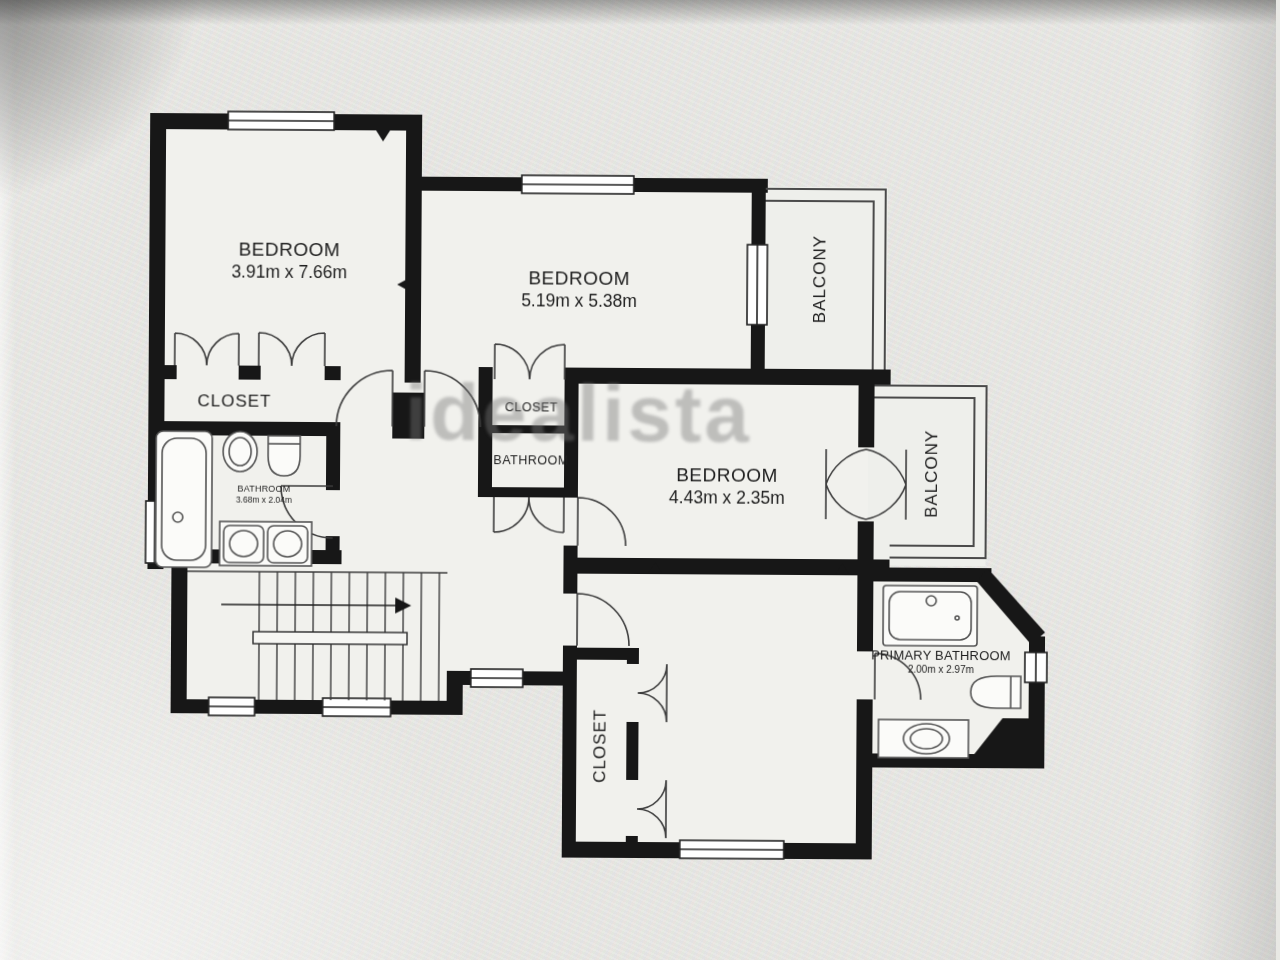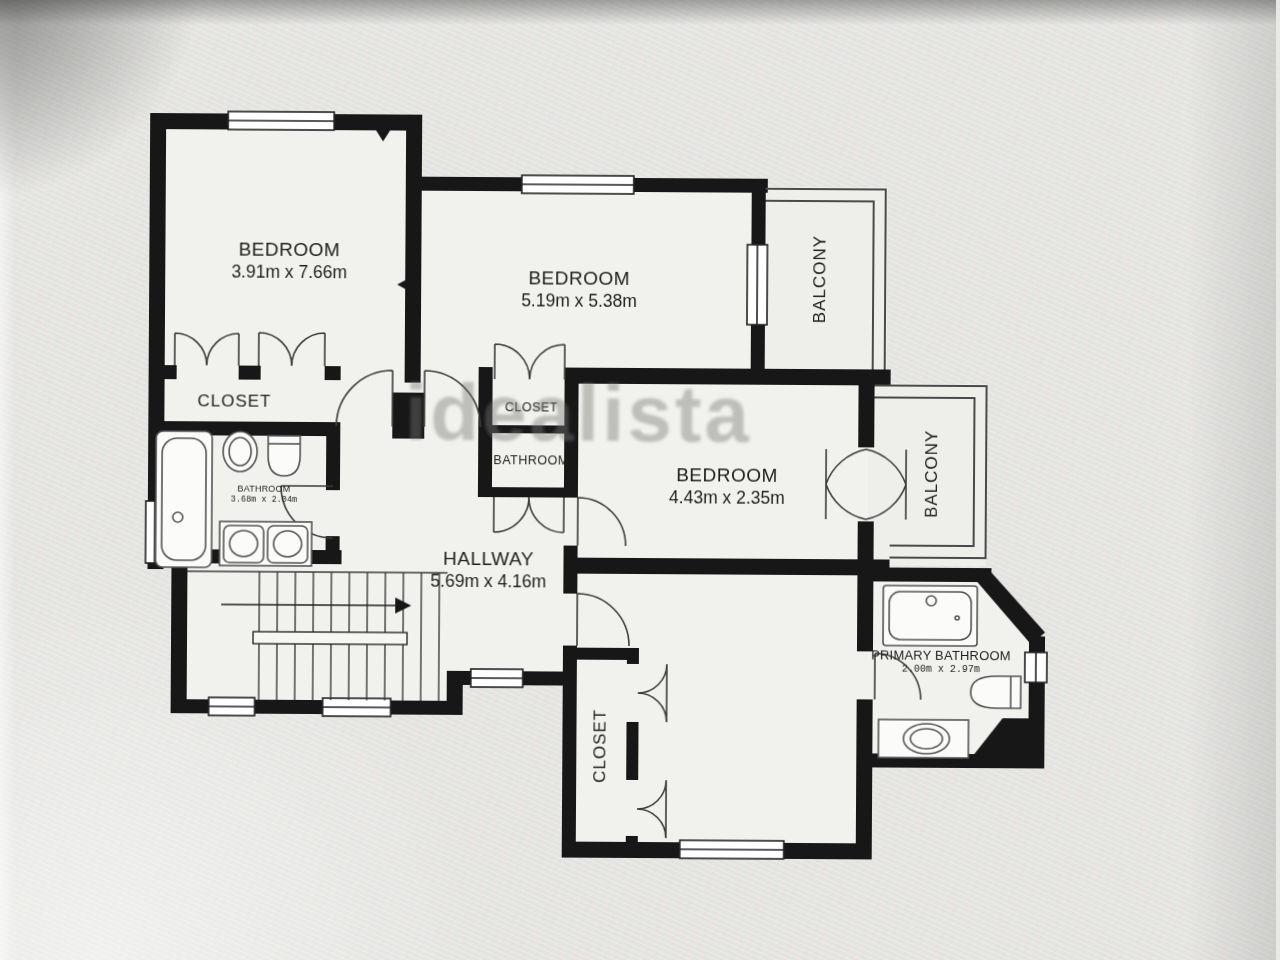--- a/index.html
+++ b/index.html
@@ -23,21 +23,21 @@
   }
   .plan{position:absolute;inset:0;transform:rotate(.35deg);filter:blur(.35px);}
   .plan svg{position:absolute;left:0;top:0;}
   .lbl{
     position:absolute;transform:translate(-50%,-50%);
     color:#1e1e1e;text-align:center;white-space:nowrap;line-height:1.25;
   }
   .room-name{font-size:19px;letter-spacing:.5px;}
   .room-dims{font-size:17.5px;}
   .small .room-name{font-size:9px;letter-spacing:.2px;}
-  .small .room-dims{font-size:8.5px;font-family:Liberation Mono, monospace;}
+  .small .room-dims{font-size:8.5px;}
   .tag{font-size:17px;letter-spacing:1px;}
   .tag-sm{font-size:12.5px;letter-spacing:.5px;}
   .vert{transform:translate(-50%,-50%) rotate(-90deg);}
   .floor-title{
     position:absolute;left:506px;top:862px;
     font-size:32px;letter-spacing:1px;color:#161616;
   }
   .watermark{
     position:absolute;left:578px;top:414px;transform:translate(-50%,-50%);
     font-size:80px;font-weight:bold;letter-spacing:3px;
@@ -257,24 +257,20 @@
       <div class="room-name">BEDROOM</div>
       <div class="room-dims">5.19m x 5.38m</div>
     </div>
 
     <div class="lbl" style="left:727px;top:486px">
       <div class="room-name">BEDROOM</div>
       <div class="room-dims">4.43m x 2.35m</div>
     </div>
 
 
-    <div class="lbl" style="left:489px;top:571px">
-      <div class="room-name">HALLWAY</div>
-      <div class="room-dims">5.69m x 4.16m</div>
-    </div>
 
     <div class="lbl small" style="left:264px;top:497px">
       <div class="room-name">BATHROOM</div>
       <div class="room-dims">3.68m x 2.04m</div>
     </div>
 
     <div class="lbl small" style="left:942px;top:660px">
       <div class="room-name" style="font-size:13px">PRIMARY BATHROOM</div>
       <div class="room-dims" style="font-size:10px">2.00m x 2.97m</div>
     </div>

